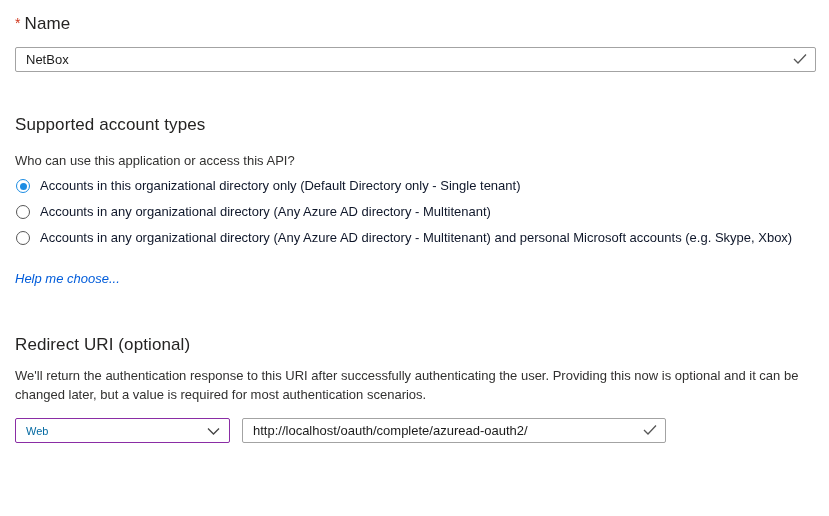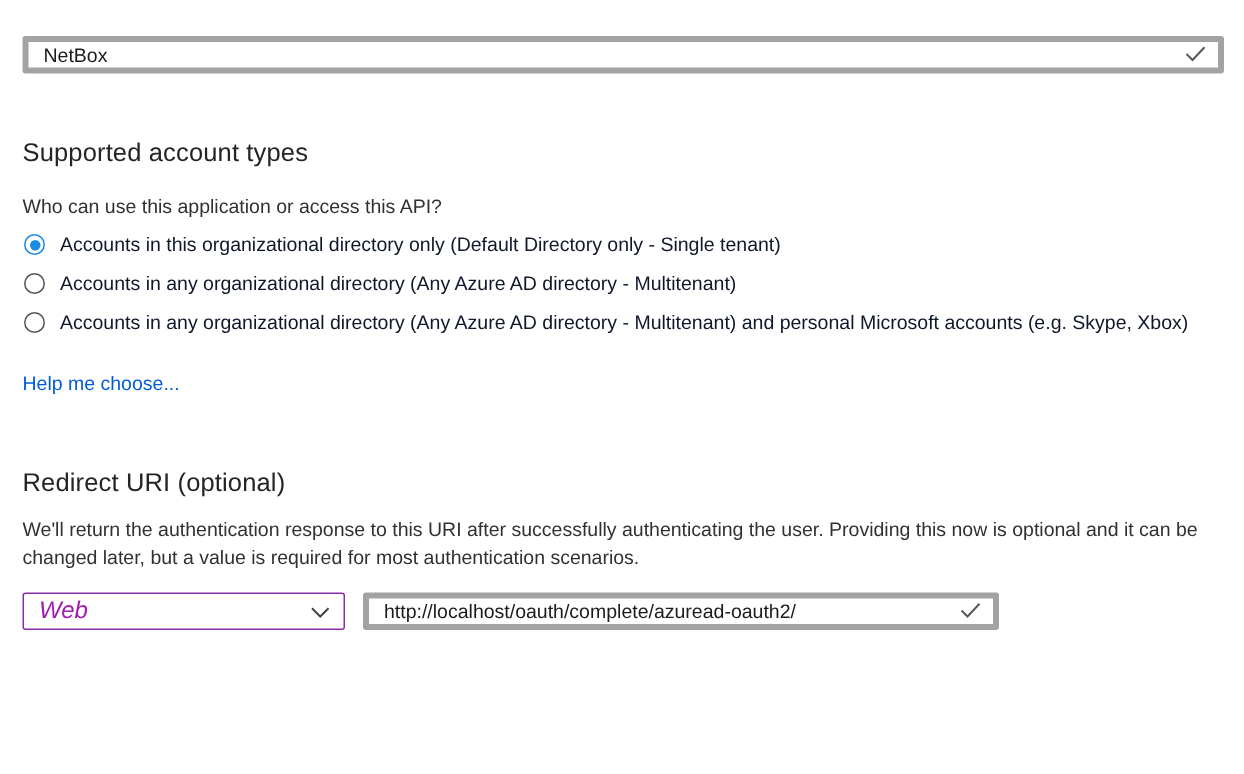--- a/index.html
+++ b/index.html
@@ -14,21 +14,21 @@
 
   .section-title {
     font-size:17px; font-weight:400; color:#252423; line-height:22px;
     letter-spacing:.1px;
   }
   .required-star { color:#cf351a; margin-right:4px; font-size:14px; vertical-align:1px; }
   .desc { font-size:13px; line-height:18px; color:#323130; }
 
   
   .textbox {
-    position:relative; height:25px; border:4px solid #a3a3a3; border-radius:2px;
+    position:relative; height:25px; border:1px solid #a3a3a3; border-radius:2px;
     background:#fff; display:flex; align-items:center;
   }
   .textbox input {
     border:none; outline:none; background:transparent; width:100%;
     font-family:"Liberation Sans", sans-serif; font-size:13px; color:#1b1b1b;
     padding:0 26px 0 10px; height:100%;
   }
   .valid-check { position:absolute; right:8px; top:50%; transform:translateY(-50%); }
 
   .name-input-wrap { margin-top:12px; width:801px; }
@@ -41,40 +41,43 @@
   .radio-circle {
     width:14px; height:14px; border-radius:50%; border:1px solid #565656;
     margin:0 10px 0 1px; flex:0 0 auto; display:flex; align-items:center; justify-content:center;
     background:#fff;
   }
   .radio-row.selected .radio-circle { border-color:#1b8ce3; }
   .radio-dot { width:7px; height:7px; border-radius:50%; background:#1b8ce3; display:none; }
   .radio-row.selected .radio-dot { display:block; }
   .radio-label { font-size:13px; color:#0f172a; line-height:18px; white-space:nowrap; }
 
-  .help-link { margin-top:20px; }
+  .help-link { margin-top:20px;font-style:italic; }
   .help-link a { color:#015cda; text-decoration:none; font-size:13px; cursor:pointer; }
 
   .h3 { margin-top:48px; }
   .para { margin-top:11px; max-width:800px; line-height:18.5px; }
 
   .uri-row { margin-top:14px; display:flex; align-items:center; }
   .platform-select {
     position:relative; width:215px; height:25px; border:1px solid #8a2da5; border-radius:2px;
     display:flex; align-items:center; padding:0 28px 0 10px; cursor:pointer; background:#fff;
   }
-  .platform-select .sel-text { font-size:16px; color:#a21caf;font-style:italic; }
+  .platform-select .sel-text { font-size:11px; color:#0369a1; }
   .chevron { position:absolute; right:9px; top:50%; transform:translateY(-50%); }
   .uri-input-wrap { width:424px; margin-left:12px; }
 </style>
 </head>
 <body>
 
 <div class="page">
 
+  <div class="section-title">
+    <span class="required-star">*</span><span>Name</span>
+  </div>
   <div class="textbox name-input-wrap">
     <input type="text" value="NetBox" style="">
     <span class="valid-check">
       <svg width="14" height="11" viewBox="0 0 14 11">
           <polyline points="1,5.5 5,9.5 13,1" fill="none" stroke="#575757" stroke-width="1.3"></polyline>
         </svg>
     </span>
   </div>
 
   <div class="section-title h2">Supported account types</div>

